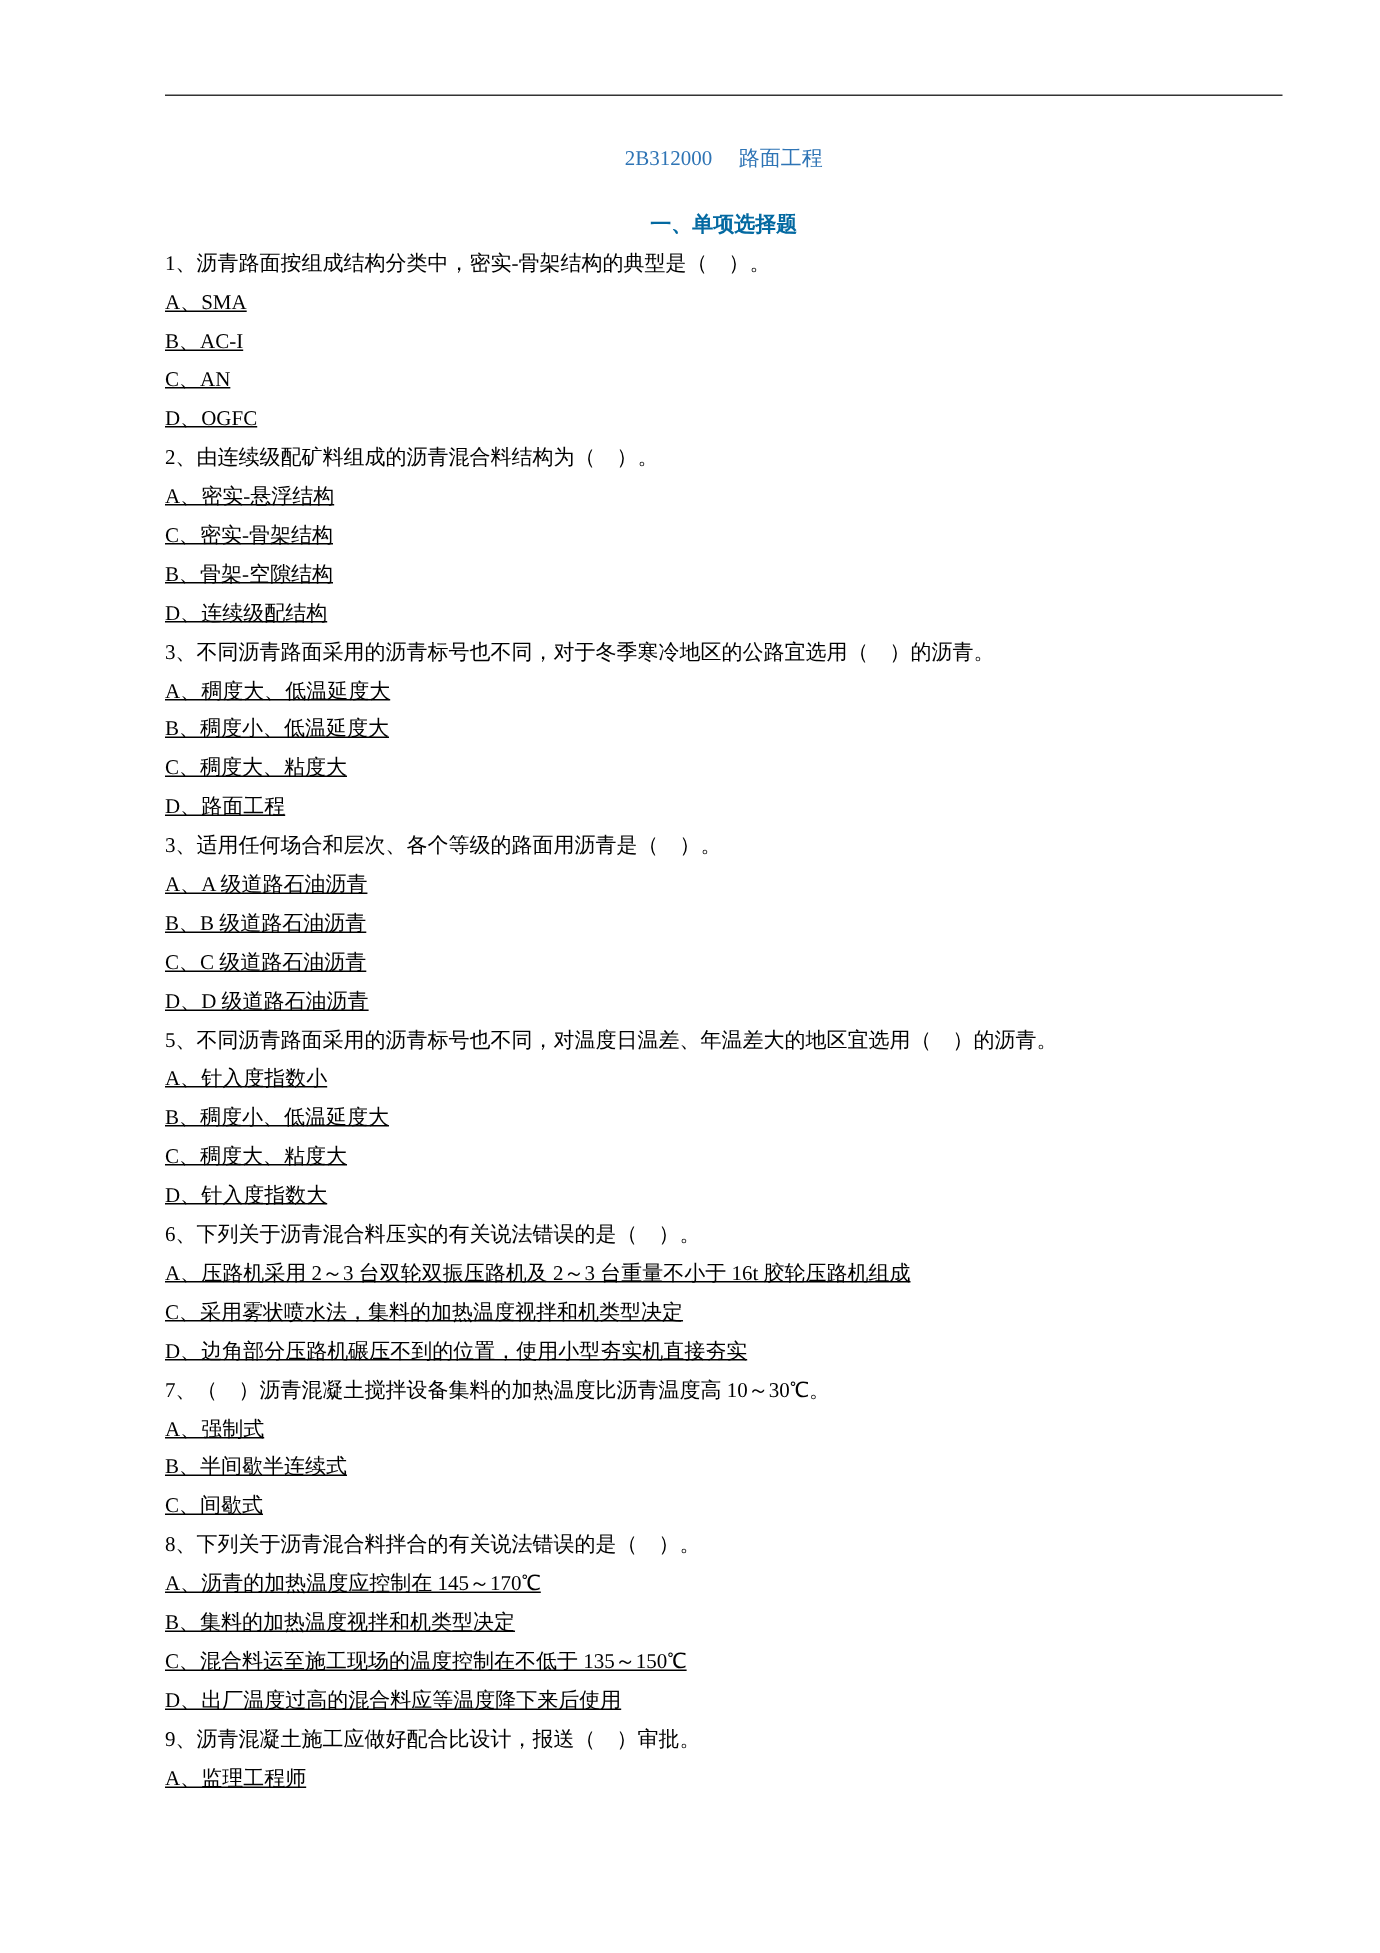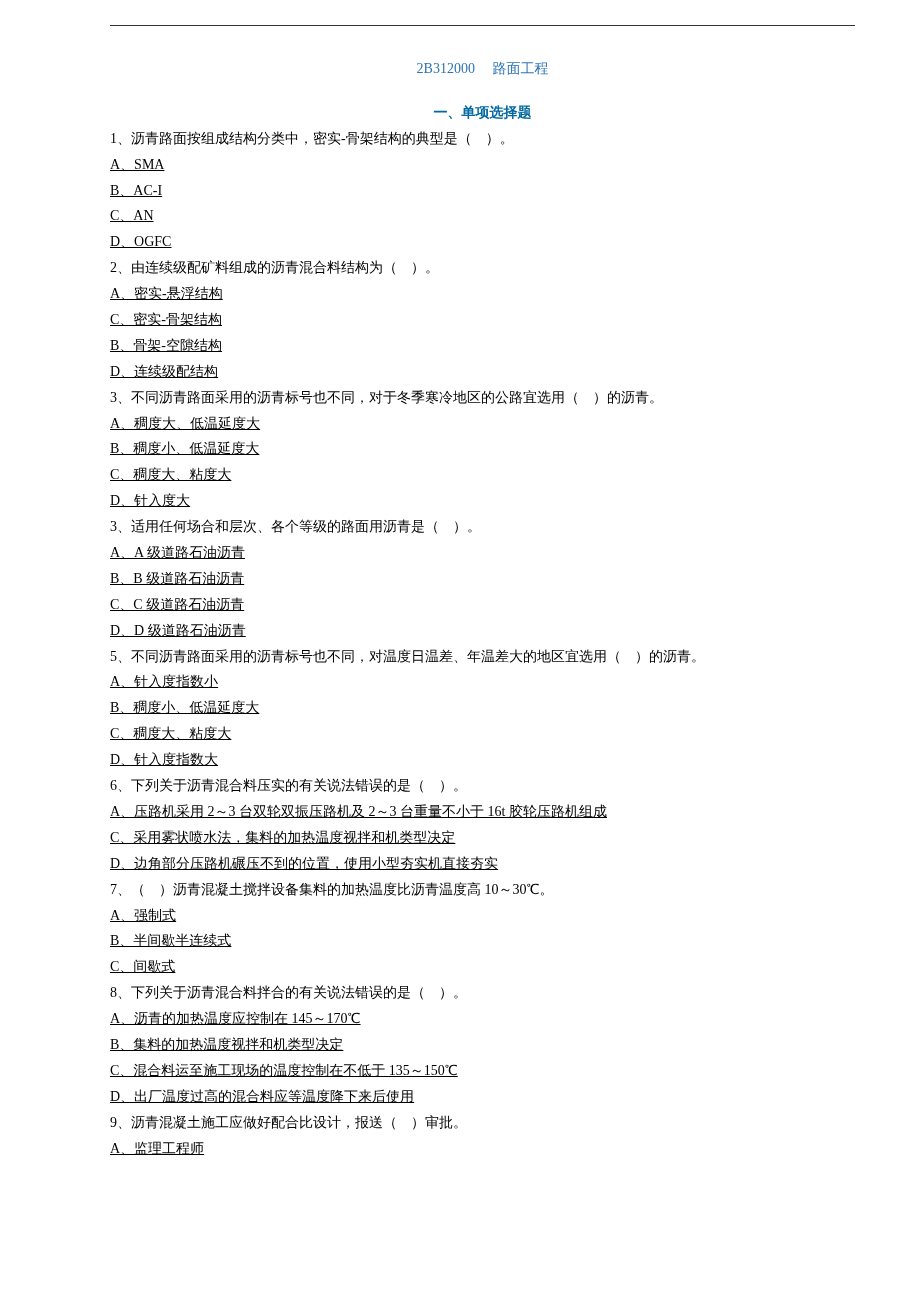--- a/index.html
+++ b/index.html
@@ -6,21 +6,22 @@
     margin: 0;
     padding: 0;
     background: #ffffff;
     font-family: "SimSun", "宋体", serif;
     font-size: 14px;
     color: #000000;
     width: 920px;
     line-height: 1.85;
   }
   .page {
-    padding: 25px 65px 40px 110px;
+    padding: 51px 65px 40px 110px;
+    margin-top: 12px;
   }
   .hr-line {
     border: none;
     border-top: 1px solid #333;
     margin: 0 0 30px 0;
   }
   .title {
     text-align: center;
     font-weight: normal;
     font-size: 14px;
@@ -77,21 +78,21 @@
     <span class="option">C、密实-骨架结构</span>
     <span class="option">B、骨架-空隙结构</span>
     <span class="option">D、连续级配结构</span>
   </div>
 
   <div class="question-block">
     <span class="question">3、不同沥青路面采用的沥青标号也不同，对于冬季寒冷地区的公路宜选用（　）的沥青。</span>
     <span class="option">A、稠度大、低温延度大</span>
     <span class="option">B、稠度小、低温延度大</span>
     <span class="option">C、稠度大、粘度大</span>
-    <span class="option">D、针入度大</span>
+    <span class="option">D、路面工程</span>
   </div>
 
   <div class="question-block">
     <span class="question">3、适用任何场合和层次、各个等级的路面用沥青是（　）。</span>
     <span class="option">A、A 级道路石油沥青</span>
     <span class="option">B、B 级道路石油沥青</span>
     <span class="option">C、C 级道路石油沥青</span>
     <span class="option">D、D 级道路石油沥青</span>
   </div>
 

